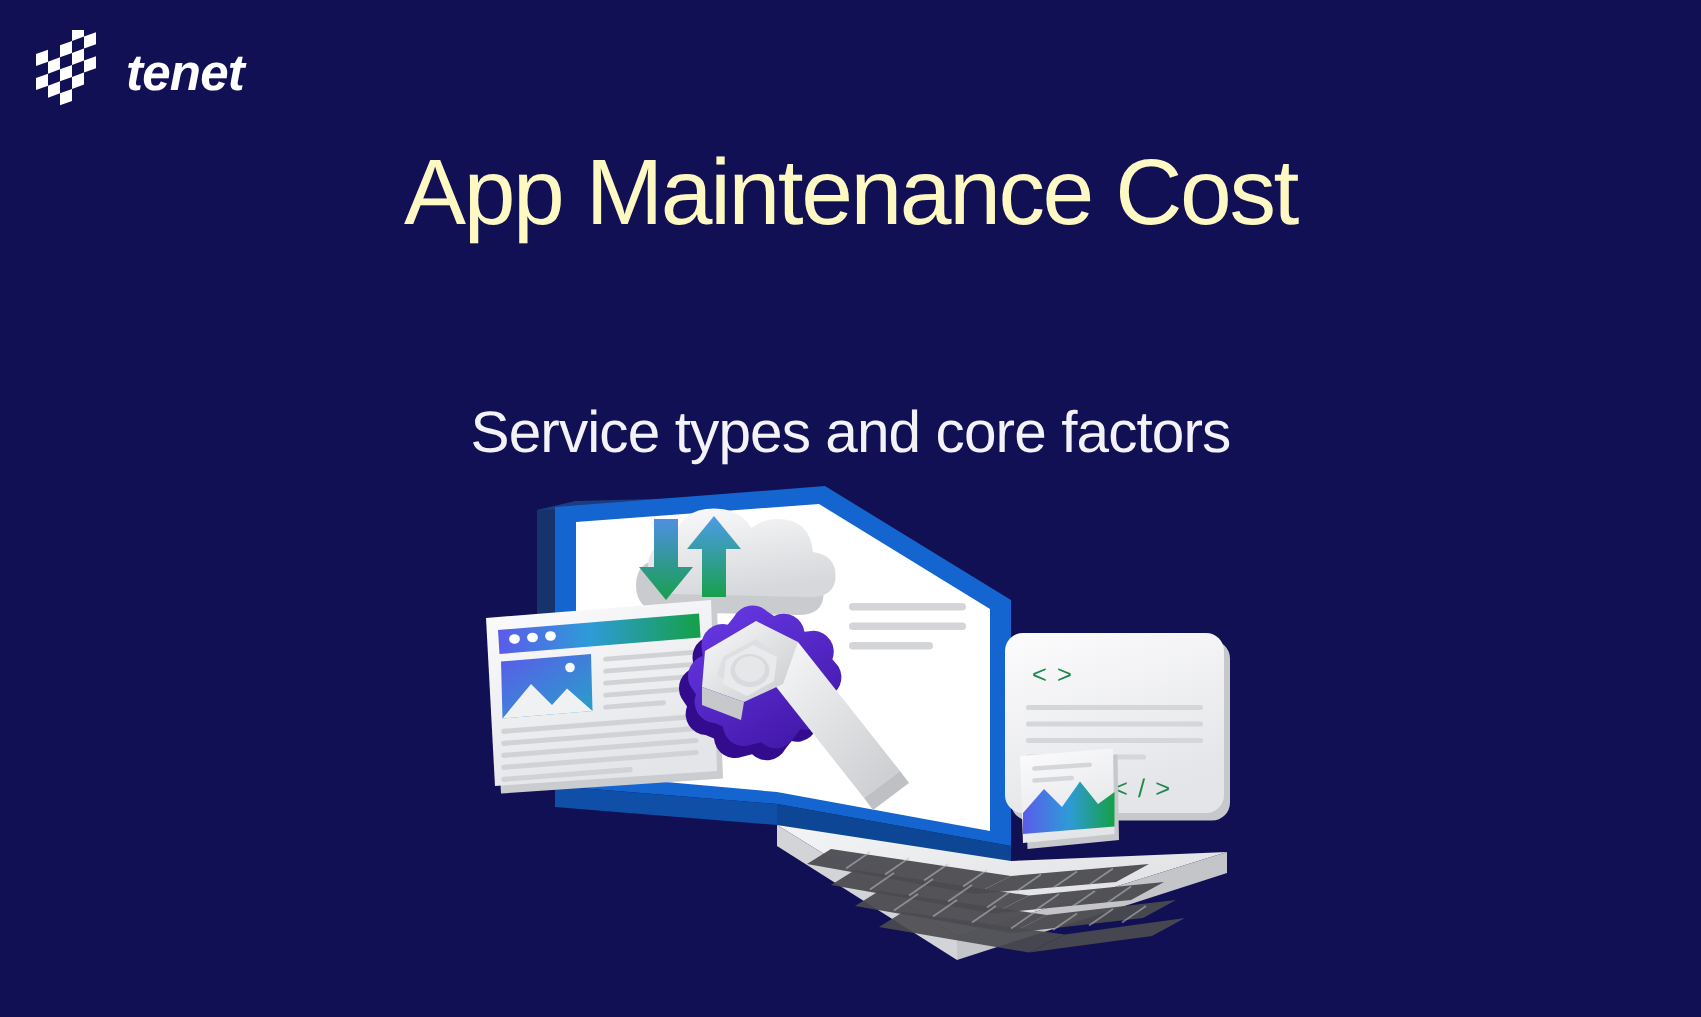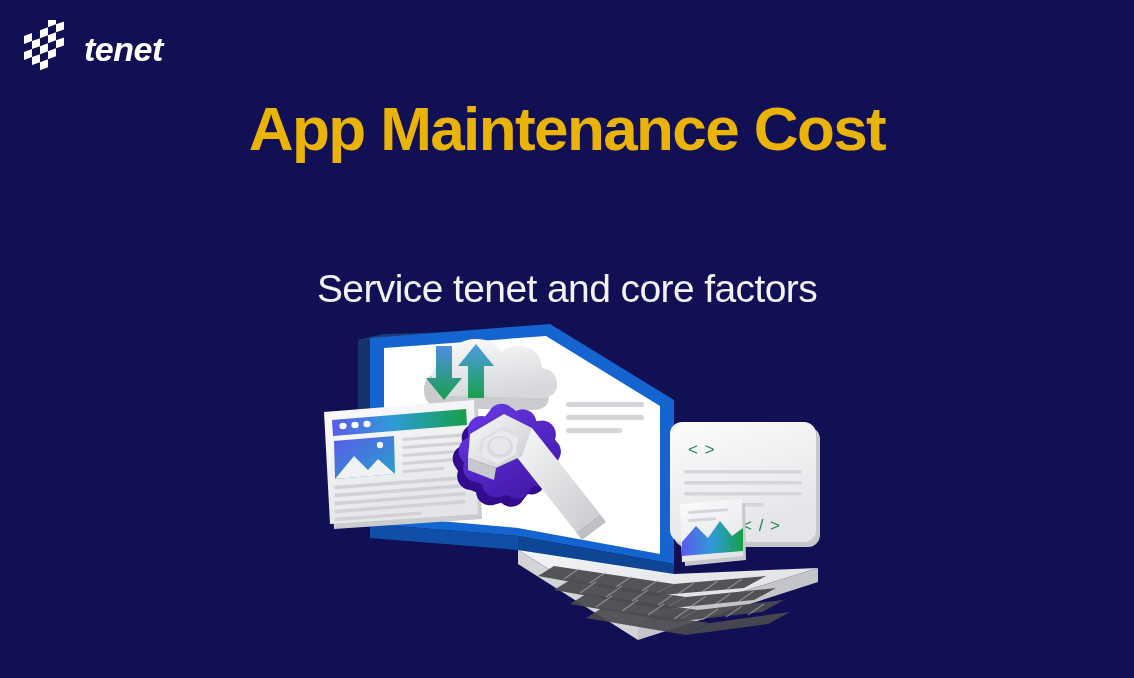--- a/index.html
+++ b/index.html
@@ -14,21 +14,21 @@
   .logo { position:absolute; left:24px; top:20px; display:flex; align-items:center; gap:12px; }
   .logo-mark { width:48px; height:58px; display:block; }
   .logo-word {
     color:#ffffff; font-size:34px; font-weight:700; font-style:italic;
     letter-spacing:-0.5px; line-height:1;
   }
 
   
   .heading { position:absolute; left:0; top:84px; width:1134px; text-align:center; }
   .title-line {
-    color:#eab308; font-size:62px; font-weight:700; line-height:1.45;
+    color:#fef9c3; font-size:62px; font-weight:400; line-height:1.45;
     letter-spacing:-1.6px; white-space:nowrap;
   }
   .subtitle {
     position:absolute; left:0; top:266px; width:1134px; text-align:center;
     color:#f2f2f7; font-size:39px; font-weight:400; letter-spacing:-0.6px;
     line-height:1.2; white-space:nowrap;
   }
 
   
   .illus { position:absolute; left:318px; top:318px; width:520px; height:360px; }
@@ -58,21 +58,21 @@
           <rect x="0" y="16" width="8" height="8"></rect>
         </g>
       </g>
     </svg>
     <span class="logo-word">tenet</span>
   </div>
 
   <div class="heading">
     <div class="title-line">App Maintenance Cost</div>
   </div>
-  <div class="subtitle">Service tenet and core factors</div>
+  <div class="subtitle">Service types and core factors</div>
 
   <div class="illus">
     <svg viewBox="0 0 520 360" xmlns="http://www.w3.org/2000/svg" aria-hidden="true">
       <defs>
         <linearGradient id="gHdr" x1="0" y1="0" x2="1" y2="0">
           <stop offset="0%" stop-color="#5B5BEA"></stop>
           <stop offset="45%" stop-color="#2E9BD8"></stop>
           <stop offset="100%" stop-color="#15A047"></stop>
         </linearGradient>
         <linearGradient id="gImg" x1="0" y1="0" x2="1" y2="1">

